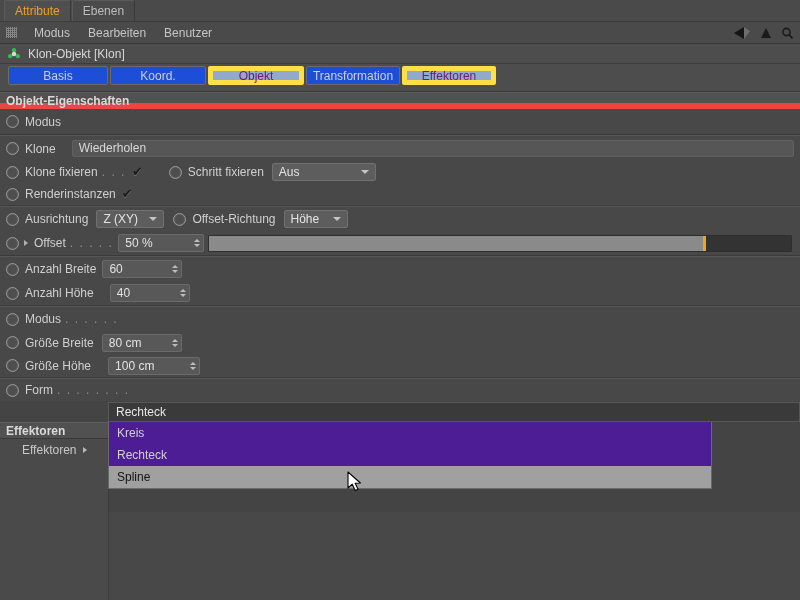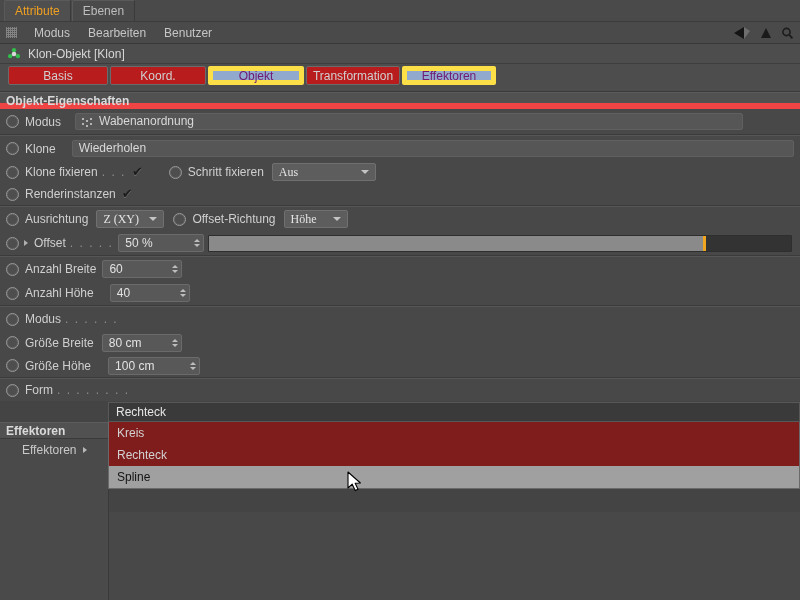--- a/index.html
+++ b/index.html
@@ -109,21 +109,21 @@
     align-items: stretch;
     gap: 2px;
     border-bottom: 1px solid #3a3a3a;
   }
   .ptab {
     flex: 0 0 auto;
     display: flex;
     align-items: center;
     justify-content: center;
     font-size: 12px;
-    background: #b91c1c;
+    background: #1d4ed8;
     color: #d0d0d0;
     border: 1px solid #6b6b6b;
     border-radius: 2px;
     height: 19px;
     box-sizing: border-box;
   }
   .ptab.sel {
     background: #90a9cd;
     color: #701a75;
     border: 5px solid #fde047;
@@ -263,21 +263,20 @@
     align-items: center;
     box-sizing: border-box;
     position: relative;
     padding-left: 6px;
   }
   .combo .ctext {
     font-size: 12px;
     color: #e4e4e4;
     flex: 1 1 auto;
     white-space: nowrap;
-    font-family: Liberation Serif, serif;
   }
   .combo .caret {
     width: 0; height: 0;
     border-left: 4px solid transparent;
     border-right: 4px solid transparent;
     border-top: 4px solid #c4c4c4;
     margin: 0 6px 0 6px;
     flex: 0 0 auto;
   }
 
@@ -351,22 +350,22 @@
     height: 178px;
     background: #4a4a4a;
     border-right: 1px solid #3a3a3a;
   }
 
   
   .dropdown {
     position: absolute;
     left: 108px;
     top: 422px;
-    width: 692px;
-    background: #7f1d1d;
+    width: 604px;
+    background: #4c1d95;
     border: 1px solid #6a6a6a;
     border-top: none;
     box-sizing: border-box;
     z-index: 40;
   }
   .dd-item {
     height: 22px;
     line-height: 22px;
     padding-left: 8px;
     font-size: 12px;
@@ -459,31 +458,20 @@
   <div class="ptab sel" style="width:94px">Effektoren</div>
 </div>
 
 <div class="sectionbar">Objekt-Eigenschaften</div>
 
 <div class="rows">
 
   <div class="row">
     <div class="bullet"></div>
     <div class="rlabel">Modus</div>
-    <div class="flatfield" style="width:668px; margin-left:14px;">
-      <span class="honey-ico">
-        <i style="left:0px;top:1px"></i>
-          <i style="left:0px;top:6px"></i>
-        <i style="left:4px;top:3px"></i>
-          <i style="left:8px;top:1px"></i>
-        <i style="left:8px;top:6px"></i>
-          <i style="left:4px;top:8px"></i>
-      </span>
-      <span>Wabenanordnung</span>
-    </div>
   </div>
 
   <div class="grp-sep"></div>
 
   <div class="row">
     <div class="bullet"></div>
     <div class="rlabel">Klone</div>
     <div class="flatfield" style="width:722px; margin-left:16px;">
       <span>Wiederholen</span>
     </div>

